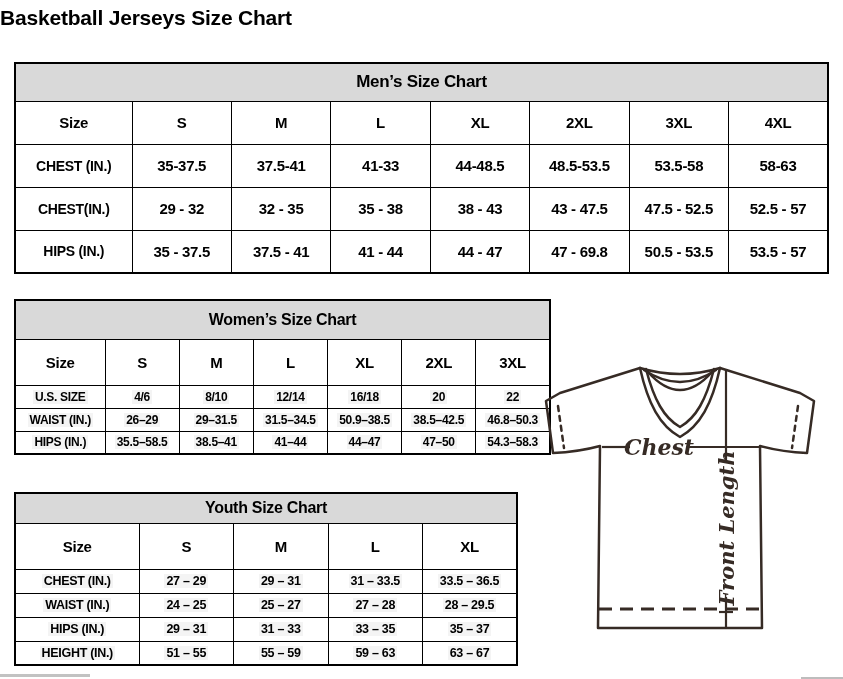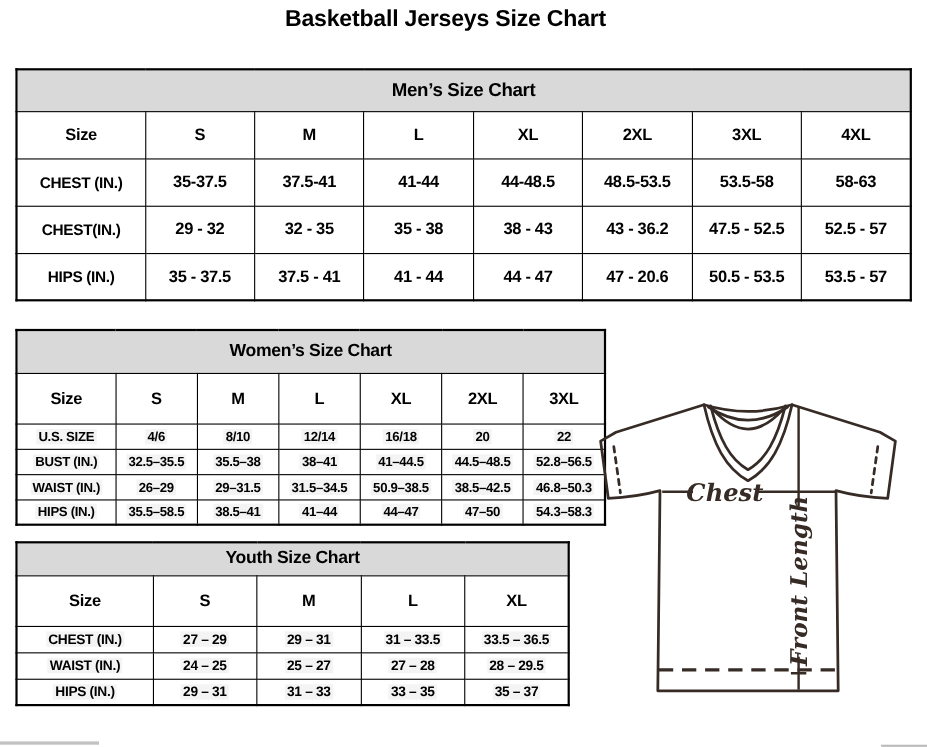--- a/index.html
+++ b/index.html
@@ -1,21 +1,21 @@
 <!DOCTYPE html>
 <html><head>
 <meta charset="utf-8">
 <style>
   html,body{margin:0;padding:0;background:#ffffff;}
   #stage{
     position:relative;width:843px;height:679px;background:#ffffff;overflow:hidden;
     font-family:"Liberation Sans",sans-serif;color:#000;
   }
   .page-title{
-    position:absolute;left:0;top:6px;width:810px;text-align:center;
+    position:absolute;left:0;top:6px;width:810px;text-align:left;
     font-size:21px;font-weight:bold;letter-spacing:-0.2px;
   }
   table.tbl{
     position:absolute;border-collapse:collapse;table-layout:fixed;background:#fff;
     border:2px solid #000;
   }
   table.tbl th,table.tbl td{
     border:1px solid #000;text-align:center;vertical-align:middle;
     font-weight:bold;padding:0;overflow:hidden;white-space:nowrap;
   }
@@ -83,43 +83,43 @@
       <th>L</th>
       <th>XL</th>
       <th>2XL</th>
       <th>3XL</th>
       <th>4XL</th>
     </tr>
     <tr class="data-row">
       <td class="row-label">CHEST (IN.)</td>
       <td>35-37.5</td>
       <td>37.5-41</td>
-      <td>41-44</td>
+      <td>41-33</td>
       <td>44-48.5</td>
       <td>48.5-53.5</td>
       <td>53.5-58</td>
       <td>58-63</td>
     </tr>
     <tr class="data-row">
       <td class="row-label">CHEST(IN.)</td>
       <td>29 - 32</td>
       <td>32 - 35</td>
       <td>35 - 38</td>
       <td>38 - 43</td>
-      <td>43 - 36.2</td>
+      <td>43 - 47.5</td>
       <td>47.5 - 52.5</td>
       <td>52.5 - 57</td>
     </tr>
     <tr class="data-row">
       <td class="row-label">HIPS (IN.)</td>
       <td>35 - 37.5</td>
       <td>37.5 - 41</td>
       <td>41 - 44</td>
       <td>44 - 47</td>
-      <td>47 - 20.6</td>
+      <td>47 - 69.8</td>
       <td>50.5 - 53.5</td>
       <td>53.5 - 57</td>
     </tr>
   </tbody>
     </table>
 
   <table class="tbl womens">
     <colgroup>
       <col style="width:90px">
         <col>
@@ -145,29 +145,20 @@
     <tr class="data-row">
       <td><span class="hl">U.S. SIZE</span></td>
       <td><span class="hl">4/6</span></td>
       <td><span class="hl">8/10</span></td>
       <td><span class="hl">12/14</span></td>
       <td><span class="hl">16/18</span></td>
       <td><span class="hl">20</span></td>
       <td><span class="hl">22</span></td>
     </tr>
     <tr class="data-row">
-      <td><span class="hl">BUST (IN.)</span></td>
-      <td><span class="hl">32.5–35.5</span></td>
-      <td><span class="hl">35.5–38</span></td>
-      <td><span class="hl">38–41</span></td>
-      <td><span class="hl">41–44.5</span></td>
-      <td><span class="hl">44.5–48.5</span></td>
-      <td><span class="hl">52.8–56.5</span></td>
-    </tr>
-    <tr class="data-row">
       <td><span class="hl">WAIST (IN.)</span></td>
       <td><span class="hl">26–29</span></td>
       <td><span class="hl">29–31.5</span></td>
       <td><span class="hl">31.5–34.5</span></td>
       <td><span class="hl">50.9–38.5</span></td>
       <td><span class="hl">38.5–42.5</span></td>
       <td><span class="hl">46.8–50.3</span></td>
     </tr>
     <tr class="data-row">
       <td><span class="hl">HIPS (IN.)</span></td>
@@ -213,20 +204,27 @@
       <td><span class="hl">25 – 27</span></td>
       <td><span class="hl">27 – 28</span></td>
       <td><span class="hl">28 – 29.5</span></td>
     </tr>
     <tr class="data-row">
       <td><span class="hl">HIPS (IN.)</span></td>
       <td><span class="hl">29 – 31</span></td>
       <td><span class="hl">31 – 33</span></td>
       <td><span class="hl">33 – 35</span></td>
       <td><span class="hl">35 – 37</span></td>
+    </tr>
+    <tr class="data-row">
+      <td><span class="hl">HEIGHT (IN.)</span></td>
+      <td><span class="hl">51 – 55</span></td>
+      <td><span class="hl">55 – 59</span></td>
+      <td><span class="hl">59 – 63</span></td>
+      <td><span class="hl">63 – 67</span></td>
     </tr>
   </tbody>
     </table>
 
   <div class="jersey-wrap">
     <svg width="284" height="290" viewBox="0 0 284 290">
       <g fill="none" stroke="#362b25" stroke-width="2.5" stroke-linejoin="round" stroke-linecap="round">
 
         <path d="M104,12 L24,37 L10,45 L17,97 Q42,96 64,90 L62,272 L226,272 L224,90 Q246,96 271,97 L278,45 L264,37 L184,12"></path>
 

